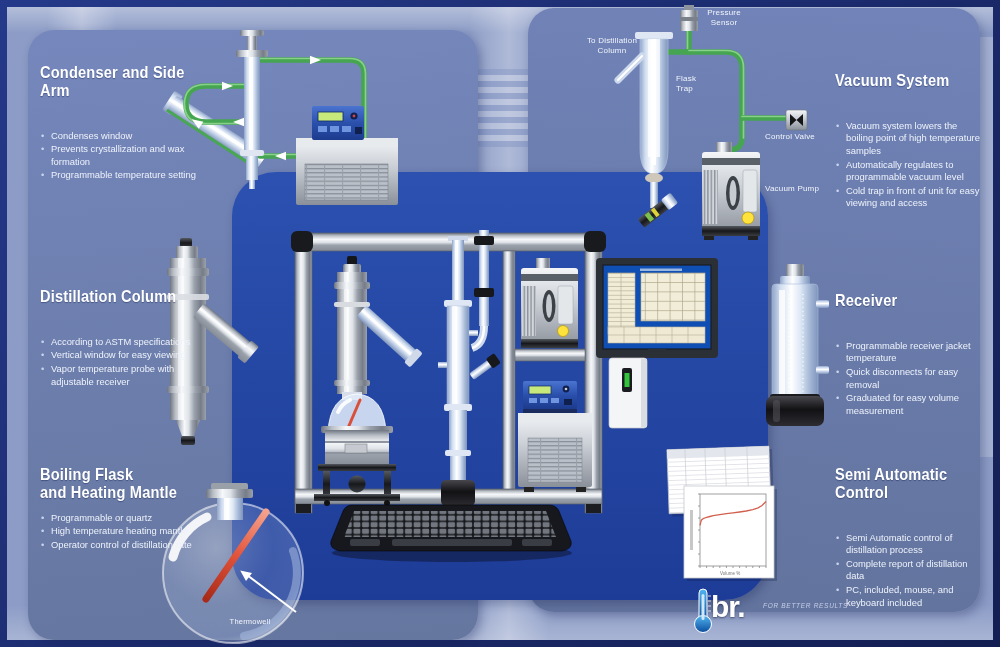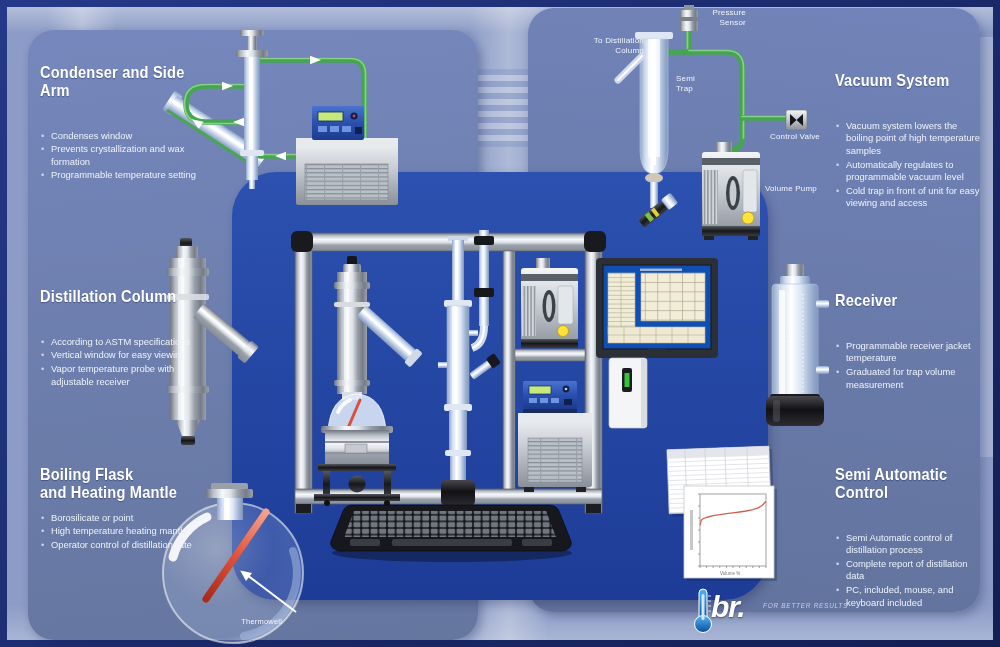--- a/index.html
+++ b/index.html
@@ -12,23 +12,23 @@
   .panel-right{left:528px;top:8px;width:452px;height:604px;border-radius:26px;background:linear-gradient(185deg,#7183b8,#62739d)}
   .panel-center{left:232px;top:172px;width:536px;height:428px;border-radius:44px;background:linear-gradient(180deg,#2c51b0,#1d3c97)}
   svg.art{position:absolute;left:0;top:0;z-index:5;pointer-events:none}
   .txt-layer{position:absolute;left:0;top:0;width:1000px;height:647px;z-index:10;pointer-events:none}
   .tb{position:absolute;color:#fff}
   .tb h2{font-size:17px;font-weight:bold;line-height:1.05;letter-spacing:.2px;white-space:pre-line;
          transform:scaleX(.86);transform-origin:0 0;text-shadow:0 1px 1px rgba(18,28,70,.4)}
   .tb ul{list-style:none;margin-top:30px}
   .tb li{position:relative;font-size:9.4px;line-height:1.34;color:#eef2fb;padding-left:11px;margin-bottom:1px}
   .tb li::before{content:"\2022";position:absolute;left:1px;top:0;color:#c9d4f0}
-  .callout{position:absolute;font-size:8px;color:#f2f5fc;white-space:pre-line;line-height:1.3;letter-spacing:.2px;text-align:right}
+  .callout{position:absolute;font-size:8px;color:#f2f5fc;white-space:pre-line;line-height:1.3;letter-spacing:.2px;text-align:center}
   .callout.left{text-align:left}
-  .logo-name{position:absolute;left:711px;top:590px;font-size:30px;font-weight:bold;font-style:italic;color:#fff;letter-spacing:-1px;text-shadow:0 1px 2px rgba(10,20,50,.5)}
+  .logo-name{position:absolute;left:711px;top:590px;font-size:30px;font-weight:bold;color:#fff;letter-spacing:-1px;text-shadow:0 1px 2px rgba(10,20,50,.5)}
   .logo-tagline{position:absolute;left:763px;top:602px;font-size:6.5px;font-style:italic;color:#c6cfea;letter-spacing:.7px}
   .st{stroke:#46a551;stroke-width:5.5;fill:none;stroke-linecap:round;stroke-linejoin:round}
   .sh{stroke:#93d893;stroke-width:1.7;fill:none;stroke-linecap:round;stroke-linejoin:round;opacity:.85}
   .axis-label{font-size:4.5px;fill:#777;font-family:"Liberation Sans",sans-serif}
 </style>
 </head>
 <body>
 
 <div class="poster">
   <div class="bg">
@@ -466,47 +466,48 @@
       <ul>
           <li>According to ASTM specifications</li>
           <li>Vertical window for easy viewing</li>
           <li>Vapor temperature probe with adjustable receiver</li>
         </ul>
     </div>
     <div class="tb" style="left:835px;top:292px;width:145px">
       <h2>Receiver</h2>
       <ul>
           <li>Programmable receiver jacket temperature</li>
-          <li>Graduated for trap volume measurement</li>
+          <li>Quick disconnects for easy removal</li>
+          <li>Graduated for easy volume measurement</li>
         </ul>
     </div>
     <div class="tb" style="left:40px;top:466px;width:175px">
       <h2>Boiling Flask
 and Heating Mantle</h2>
       <ul style="margin-top:10px">
-          <li>Borosilicate or point</li>
+          <li>Programmable or quartz</li>
           <li>High temperature heating mantle</li>
           <li>Operator control of distillation rate</li>
         </ul>
     </div>
     <div class="tb" style="left:835px;top:466px;width:150px">
       <h2>Semi Automatic Control</h2>
       <ul>
           <li>Semi Automatic control of distillation process</li>
           <li>Complete report of distillation data</li>
           <li>PC, included, mouse, and keyboard included</li>
         </ul>
     </div>
 
     <div class="callout" style="left:702px;top:8px;width:44px">Pressure
 Sensor</div>
     <div class="callout" style="left:580px;top:36px;width:64px">To Distillation
 Column</div>
-    <div class="callout left" style="left:676px;top:74px;width:40px">Semi
+    <div class="callout left" style="left:676px;top:74px;width:40px">Flask
 Trap</div>
     <div class="callout" style="left:760px;top:132px;width:60px">Control Valve</div>
-    <div class="callout left" style="left:765px;top:184px;width:64px">Volume Pump</div>
+    <div class="callout left" style="left:765px;top:184px;width:64px">Vacuum Pump</div>
     <div class="callout" style="left:218px;top:617px;width:64px;font-size:7.5px">Thermowell</div>
 
     <div class="logo-name">br.</div>
     <div class="logo-tagline">FOR BETTER RESULTS</div>
   </div>
 </div>
 
 </body></html>

